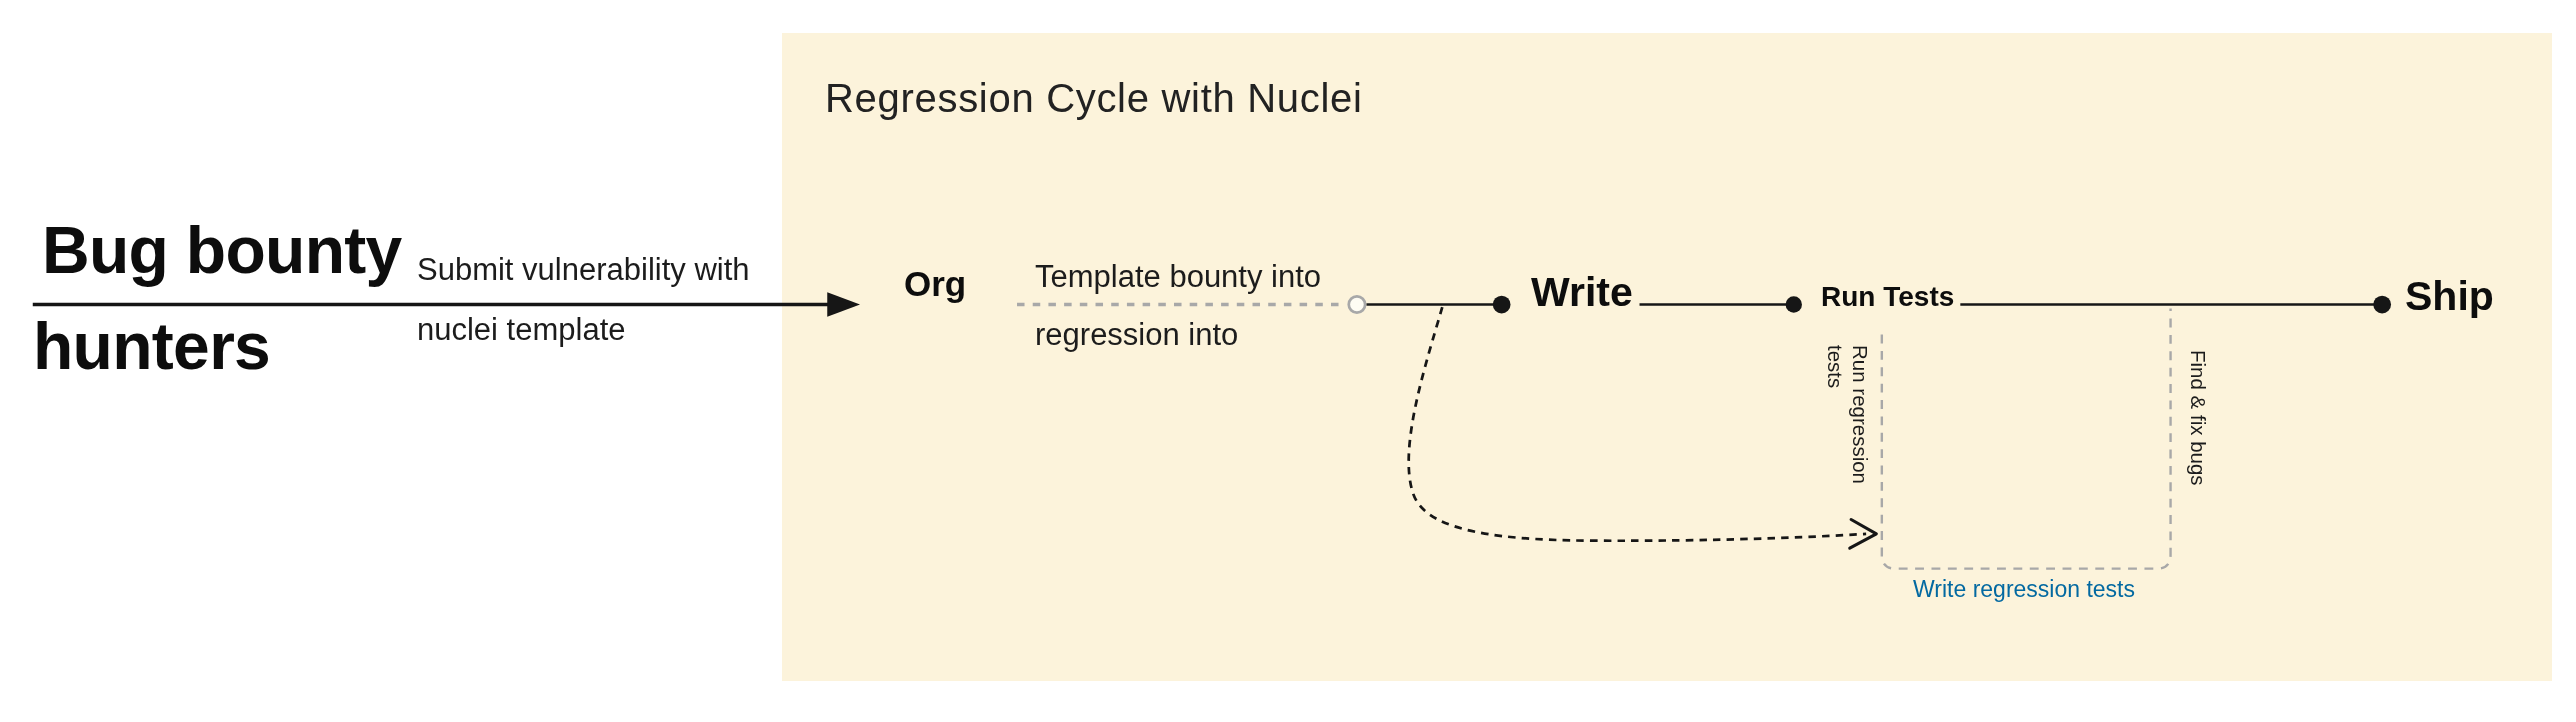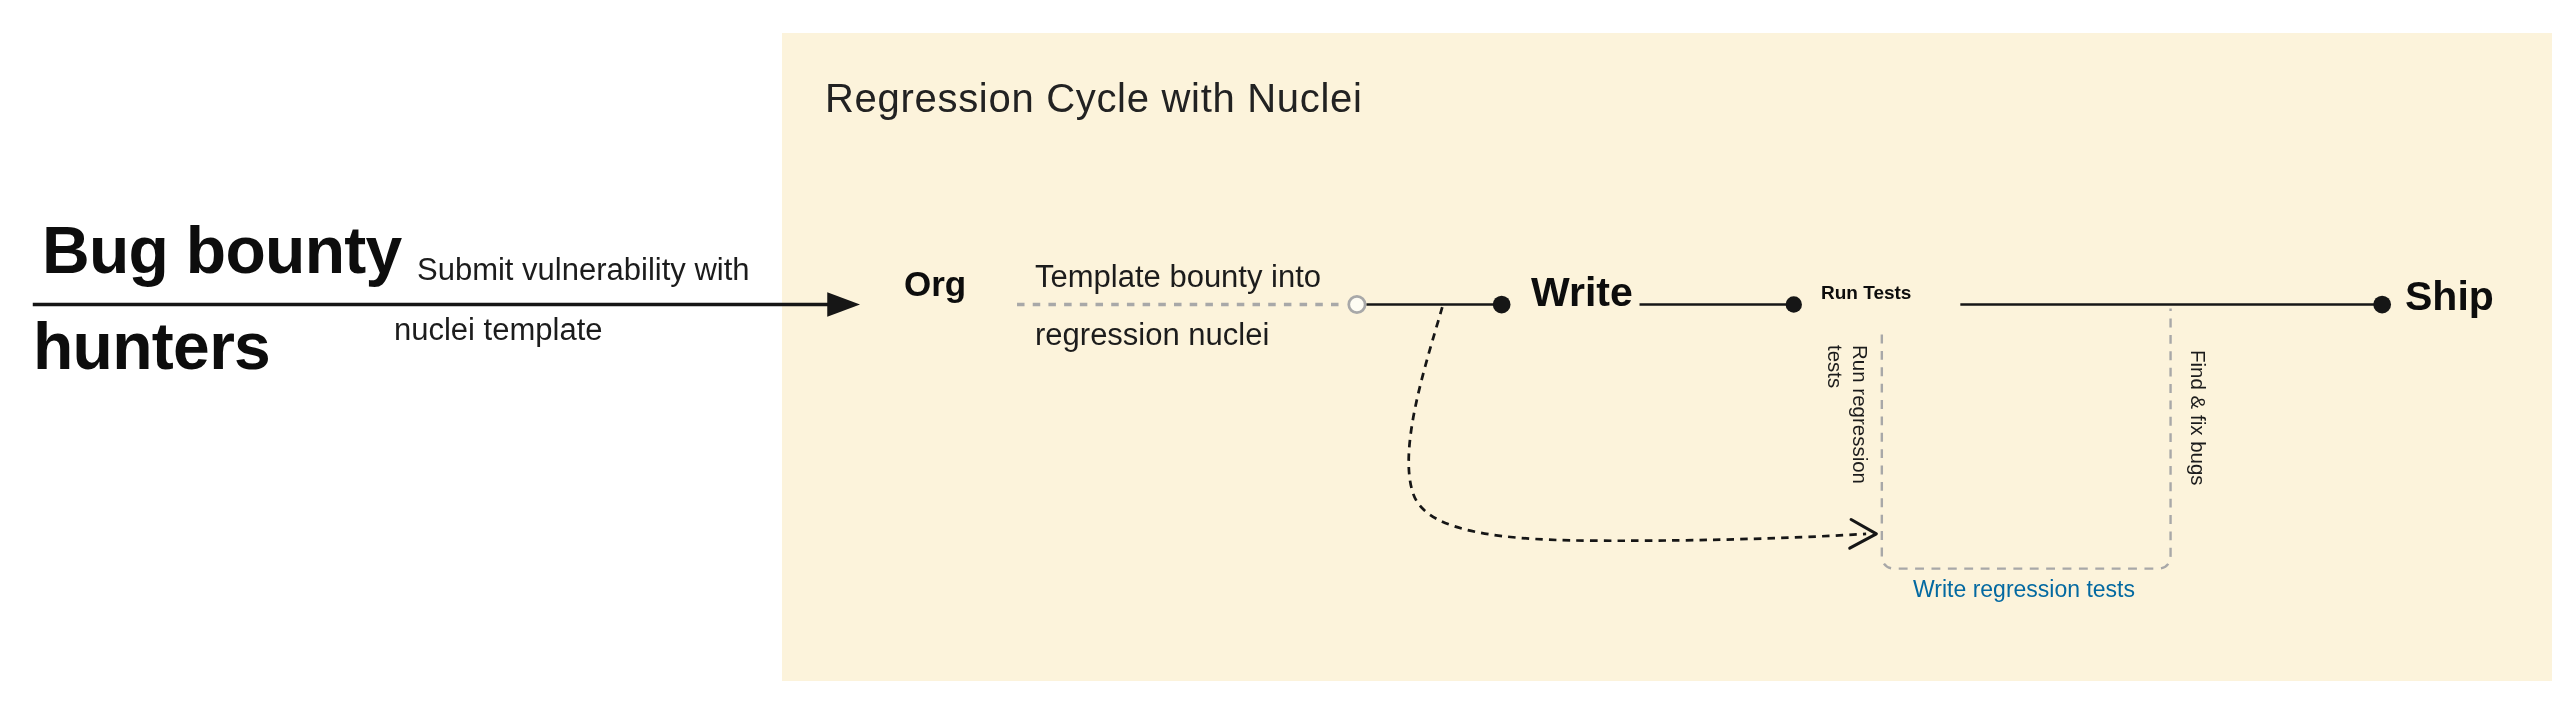--- a/index.html
+++ b/index.html
@@ -35,21 +35,21 @@
     font-weight:700;
     color:#0d0d0d;
     letter-spacing:-0.7px;
   }
   .node{
     font-weight:700;
     color:#0d0d0d;
   }
   .node-org{font-size:35px;margin-left:17px;}
   .node-build{font-size:41px;}
-  .node-run{font-size:19px;}
+  .node-run{font-size:28px;}
   .node-ship{font-size:41px;}
   .small-label{
     font-size:31px;
     font-weight:400;
     color:#1c1c1c;
   }
   .tiny-label{
     font-size:23px;
     font-weight:400;
     color:#0369a1;
@@ -99,25 +99,25 @@
 
   <path class="stroke-gray" fill="none" stroke-width="3.5" stroke-dasharray="13 11" d="M 2757 490 L 2757 813 Q 2757 833 2777 833 L 3160 833 Q 3180 833 3180 813 L 3180 452"></path>
 </svg>
 
 <div class="abs title" style="left:825px; top:78px;">Regression Cycle with Nuclei</div>
 
 <div class="abs actor" style="left:42px; top:217px;">Bug bounty</div>
 <div class="abs actor" style="left:33px; top:313px;">hunters</div>
 
 <div class="abs small-label" style="left:417px; top:254px;">Submit vulnerability with</div>
-<div class="abs small-label" style="left:394px; top:314px;">nuclei template</div>
+<div class="abs small-label" style="left:417px; top:314px;">nuclei template</div>
 
 <div class="abs node node-org" style="left:887px; top:266px;">Org</div>
 <div class="abs small-label" style="left:1035px; top:261px;">Template bounty into</div>
-<div class="abs small-label" style="left:1035px; top:319px;">regression nuclei</div>
+<div class="abs small-label" style="left:1035px; top:319px;">regression into</div>
 <div class="abs node node-build" style="left:1531px; top:272px;">Write</div>
 <div class="abs node node-run" style="left:1821px; top:283px;">Run Tests</div>
 <div class="abs node node-ship" style="left:2405px; top:276px;text-align:center;">Ship</div>
 
 <div class="abs vertical-label" style="right:704px; top:345px; height:160px;">Run regression tests</div>
 <div class="abs vertical-label" style="right:366px; top:350px; height:167px;">Find &amp; fix bugs</div>
 
 <div class="abs tiny-label" style="left:1913px; top:578px;">Write regression tests</div>
 
 

